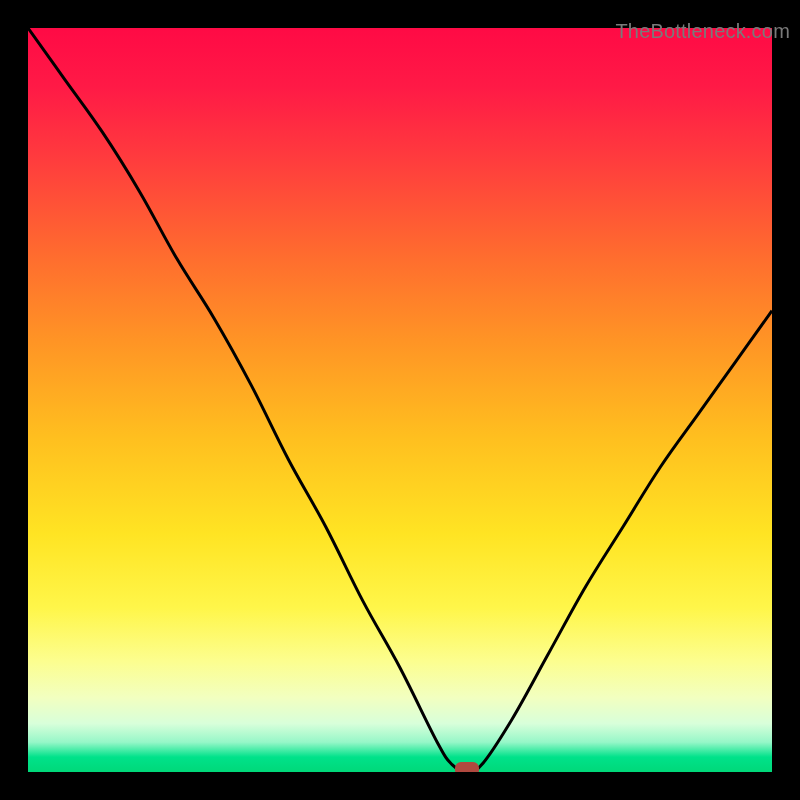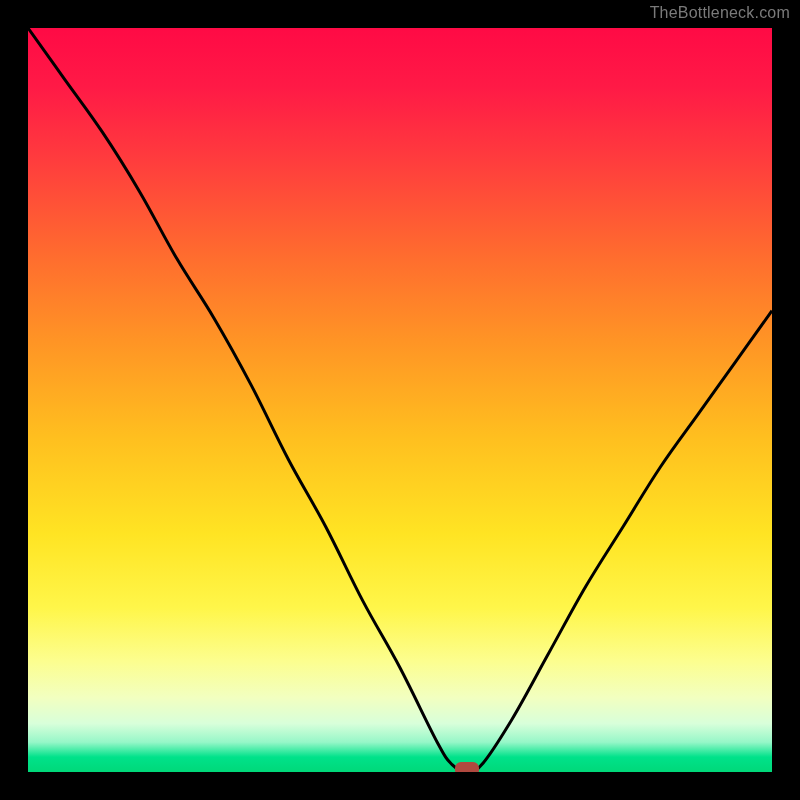--- a/index.html
+++ b/index.html
@@ -43,24 +43,24 @@
       #fcfe8e 85%,
       #f2ffc0 90%,
       #d8ffda 93.5%,
       #96f7c8 96%,
       #00e28a 98%,
       #00d879 100%
     );
   }
   .watermark {
     position: absolute;
-    top: 4px;
+    top: 20px;
     right: 10px;
     color: #7a7a7a;
-    font-size: 16px;
+    font-size: 20px;
     font-weight: 500;
     letter-spacing: 0.2px;
   }
   .curve-svg {
     position: absolute;
     inset: 0;
     width: 100%;
     height: 100%;
   }
   .curve-path {

